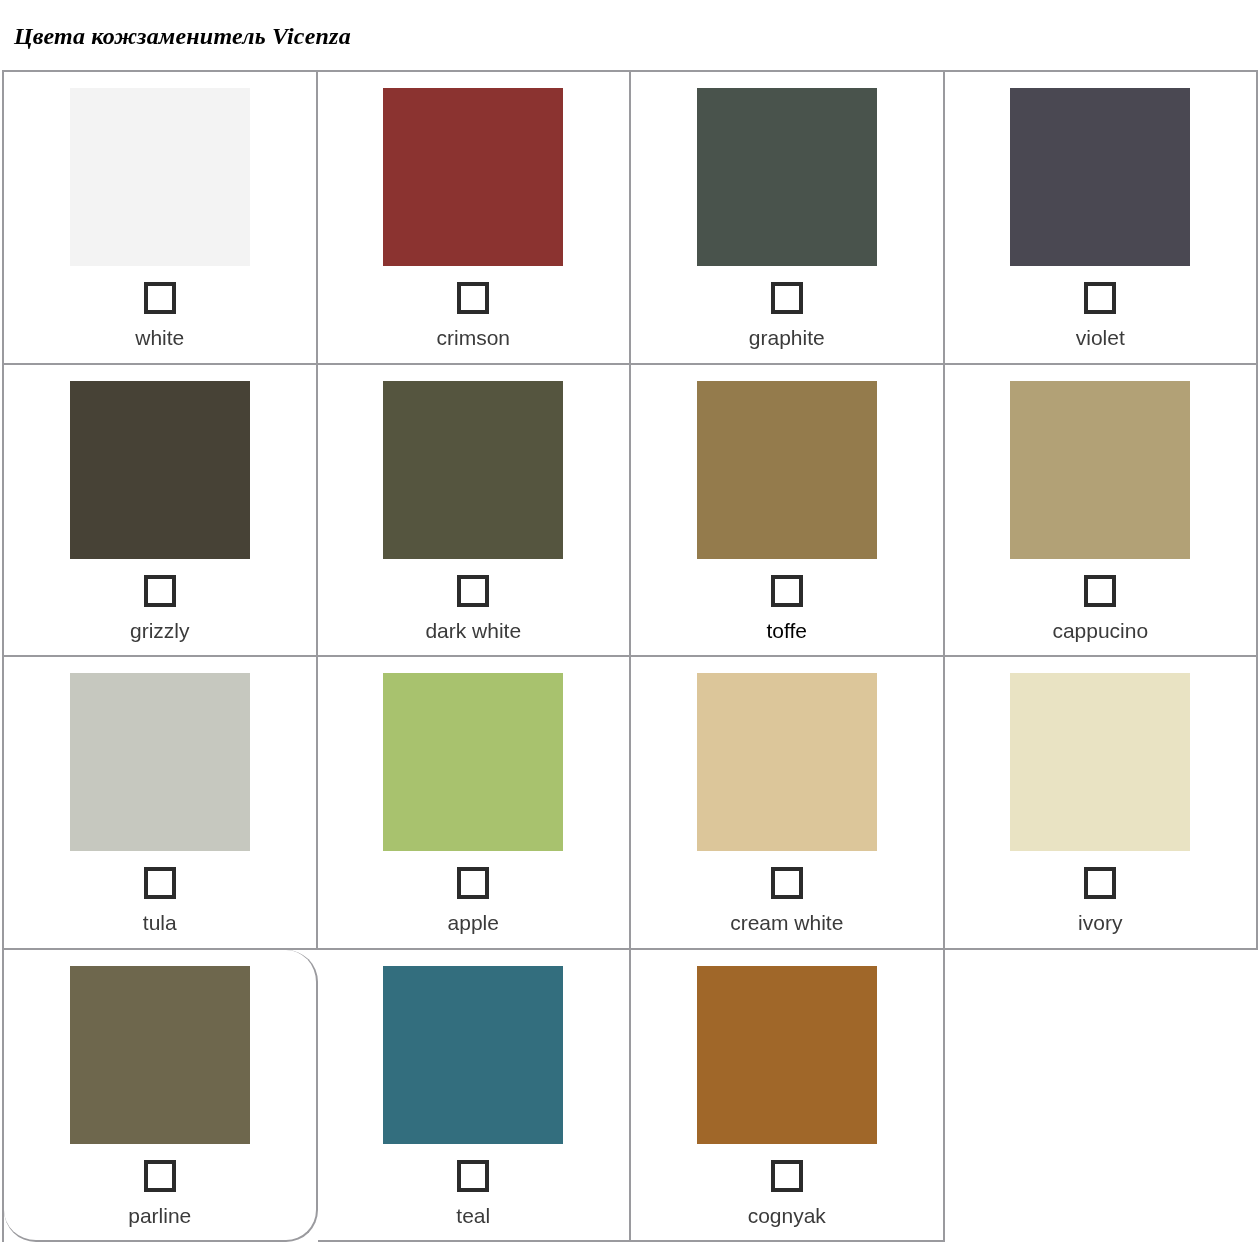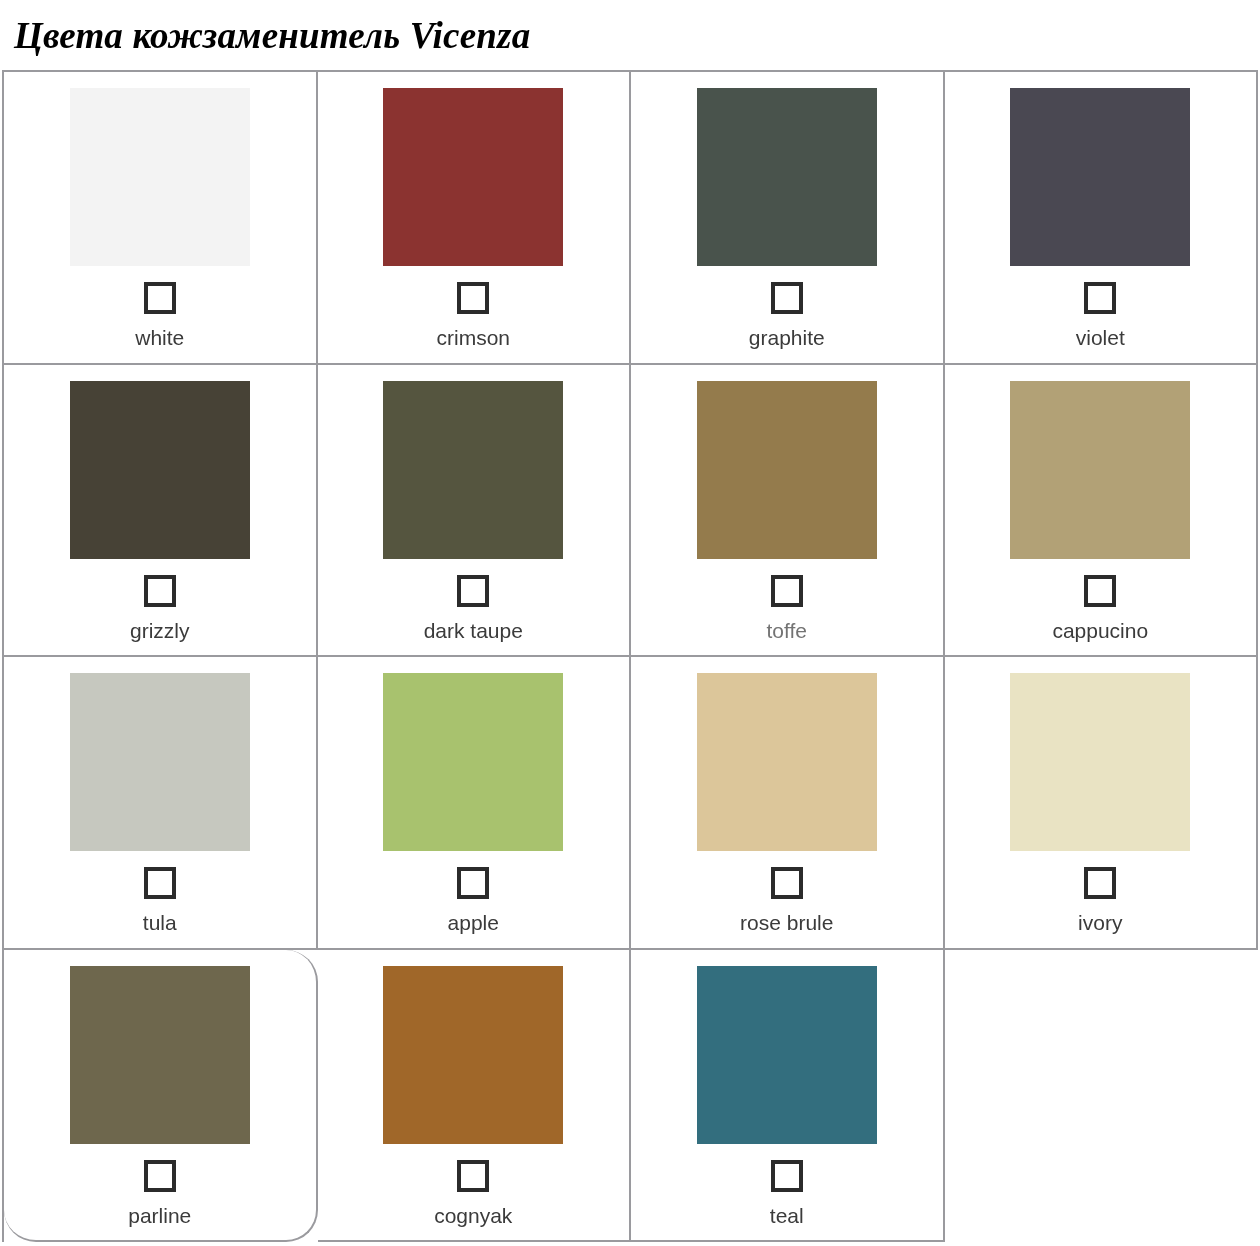--- a/index.html
+++ b/index.html
@@ -16,21 +16,21 @@
   .page {
     width: 1260px;
     height: 1246px;
     position: relative;
     box-sizing: border-box;
   }
   .page-title {
     font-family: "Liberation Serif", serif;
     font-weight: bold;
     font-style: italic;
-    font-size: 37px;
+    font-size: 24px;
     color: #000000;
     letter-spacing: 0.2px;
     padding: 18px 0 0 14px;
     margin: 0;
     height: 48px;
     line-height: 36px;
     white-space: nowrap;
   }
   .swatch-grid {
     position: absolute;
@@ -108,62 +108,62 @@
         <div class="swatch-label" style="color: rgb(59, 59, 59);">violet</div>
       </div>
       <div class="swatch-cell" style="border-right-color: rgb(154, 154, 158); border-bottom-color: rgb(154, 154, 158);">
         <div class="swatch-chip" style="background: rgb(71, 66, 54);"></div>
         <div class="checkbox-box" style="border-color: rgb(43, 43, 43);"></div>
         <div class="swatch-label" style="color: rgb(59, 59, 59);">grizzly</div>
       </div>
       <div class="swatch-cell" style="border-right-color: rgb(154, 154, 158); border-bottom-color: rgb(154, 154, 158);">
         <div class="swatch-chip" style="background: rgb(85, 85, 63);"></div>
         <div class="checkbox-box" style="border-color: rgb(43, 43, 43);"></div>
-        <div class="swatch-label" style="color: rgb(59, 59, 59);">dark taupe</div>
+        <div class="swatch-label" style="color: rgb(59, 59, 59);">dark white</div>
       </div>
       <div class="swatch-cell" style="border-right-color: rgb(154, 154, 158); border-bottom-color: rgb(154, 154, 158);">
         <div class="swatch-chip" style="background: rgb(148, 123, 76);"></div>
         <div class="checkbox-box" style="border-color: rgb(43, 43, 43);"></div>
-        <div class="swatch-label" style="color: #737373;">toffe</div>
+        <div class="swatch-label" style="color: #000000;">toffe</div>
       </div>
       <div class="swatch-cell" style="border-right-color: rgb(154, 154, 158); border-bottom-color: rgb(154, 154, 158);">
         <div class="swatch-chip" style="background: rgb(178, 161, 118);"></div>
         <div class="checkbox-box" style="border-color: rgb(43, 43, 43);"></div>
         <div class="swatch-label" style="color: rgb(59, 59, 59);">cappucino</div>
       </div>
       <div class="swatch-cell" style="border-right-color: rgb(154, 154, 158); border-bottom-color: rgb(154, 154, 158);">
         <div class="swatch-chip" style="background: rgb(198, 200, 191);"></div>
         <div class="checkbox-box" style="border-color: rgb(43, 43, 43);"></div>
         <div class="swatch-label" style="color: rgb(59, 59, 59);">tula</div>
       </div>
       <div class="swatch-cell" style="border-right-color: rgb(154, 154, 158); border-bottom-color: rgb(154, 154, 158);">
         <div class="swatch-chip" style="background: rgb(168, 194, 110);"></div>
         <div class="checkbox-box" style="border-color: rgb(43, 43, 43);"></div>
         <div class="swatch-label" style="color: rgb(59, 59, 59);">apple</div>
       </div>
       <div class="swatch-cell" style="border-right-color: rgb(154, 154, 158); border-bottom-color: rgb(154, 154, 158);">
         <div class="swatch-chip" style="background: rgb(220, 198, 154);"></div>
         <div class="checkbox-box" style="border-color: rgb(43, 43, 43);"></div>
-        <div class="swatch-label" style="color: rgb(59, 59, 59);">rose brule</div>
+        <div class="swatch-label" style="color: rgb(59, 59, 59);">cream white</div>
       </div>
       <div class="swatch-cell" style="border-right-color: rgb(154, 154, 158); border-bottom-color: rgb(154, 154, 158);">
         <div class="swatch-chip" style="background: rgb(233, 227, 195);"></div>
         <div class="checkbox-box" style="border-color: rgb(43, 43, 43);"></div>
         <div class="swatch-label" style="color: rgb(59, 59, 59);">ivory</div>
       </div>
       <div class="swatch-cell" style="border-right-color: rgb(154, 154, 158); border-bottom-color: rgb(154, 154, 158); border-radius: 32px;">
         <div class="swatch-chip" style="background: rgb(110, 103, 77);"></div>
         <div class="checkbox-box" style="border-color: rgb(43, 43, 43);"></div>
         <div class="swatch-label" style="color: rgb(59, 59, 59);">parline</div>
       </div>
       <div class="swatch-cell" style="border-right-color: rgb(154, 154, 158); border-bottom-color: rgb(154, 154, 158);">
+        <div class="swatch-chip" style="background: rgb(51, 110, 126);"></div>
+        <div class="checkbox-box" style="border-color: rgb(43, 43, 43);"></div>
+        <div class="swatch-label" style="color: rgb(59, 59, 59);">teal</div>
+      </div>
+      <div class="swatch-cell" style="border-right-color: rgb(154, 154, 158); border-bottom-color: rgb(154, 154, 158);">
         <div class="swatch-chip" style="background: rgb(160, 103, 41);"></div>
         <div class="checkbox-box" style="border-color: rgb(43, 43, 43);"></div>
         <div class="swatch-label" style="color: rgb(59, 59, 59);">cognyak</div>
-      </div>
-      <div class="swatch-cell" style="border-right-color: rgb(154, 154, 158); border-bottom-color: rgb(154, 154, 158);">
-        <div class="swatch-chip" style="background: rgb(51, 110, 126);"></div>
-        <div class="checkbox-box" style="border-color: rgb(43, 43, 43);"></div>
-        <div class="swatch-label" style="color: rgb(59, 59, 59);">teal</div>
       </div>
     </div>
 
 </div>
 
 </body></html>

